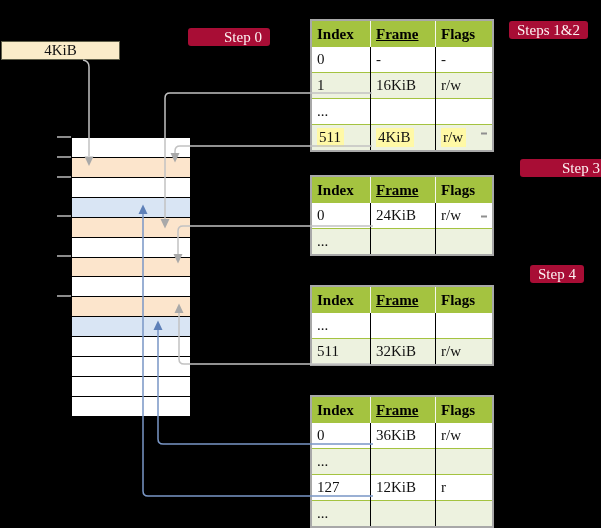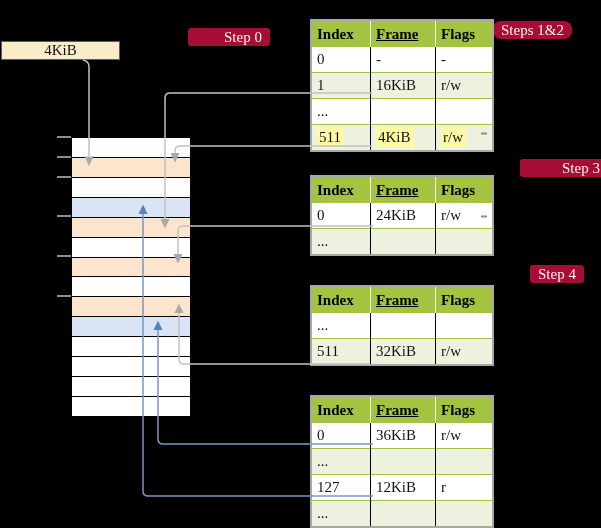--- a/index.html
+++ b/index.html
@@ -6,21 +6,21 @@
   .canvas{position:relative;width:601px;height:528px;background:#000;overflow:hidden;
           font-family:"Liberation Serif","DejaVu Serif",serif;}
   
   .frame-box{position:absolute;left:1px;top:41px;width:117px;height:17px;
              background:#FAECC9;border:1px solid #5f5f49;color:#111;
              font-size:15px;text-align:center;line-height:17px;}
   
   .badge{position:absolute;background:#A80D35;color:#fdf3f3;font-size:15px;
          line-height:16px;padding:1px 8px 1px;border-radius:3px;white-space:nowrap;}
   .badge.b0{left:188px;top:28px;padding-left:36px;}
-  .badge.b12{left:493px;top:21px;border-radius:8px;}
+  .badge.b12{left:509px;top:21px;}
   .badge.b3{left:520px;top:159px;padding-left:42px;}
   .badge.b4{left:530px;top:265px;}
   
   .memcol{position:absolute;left:71px;top:137px;width:118px;height:278px;
           border:1px solid #000;background:#fff;display:flex;flex-direction:column;}
   .mrow{flex:1;border-bottom:1px solid #000;}
   .mrow:last-child{border-bottom:none;}
   .mrow.white{background:#ffffff;}
   .mrow.peach{background:#FCE5CC;}
   .mrow.blue{background:#D9E5F4;}

